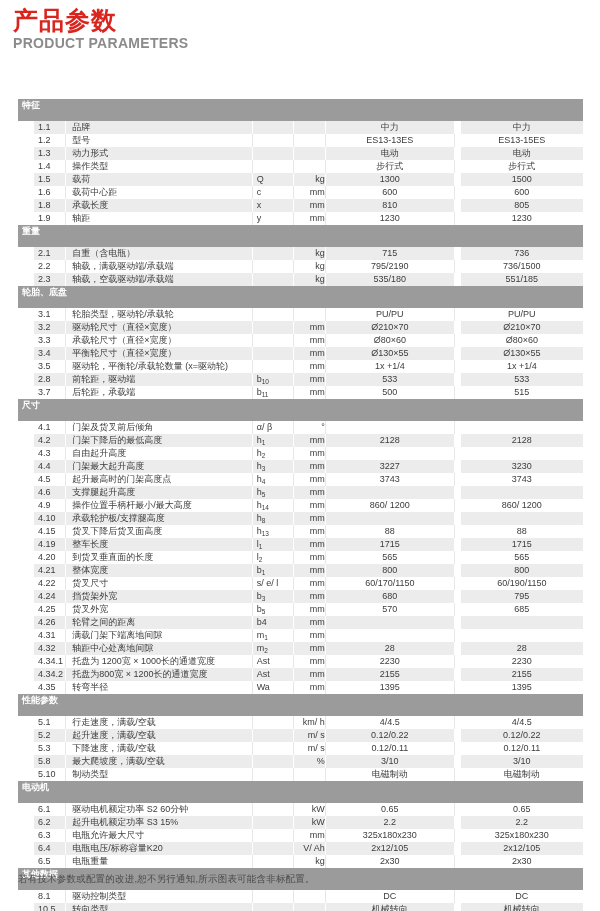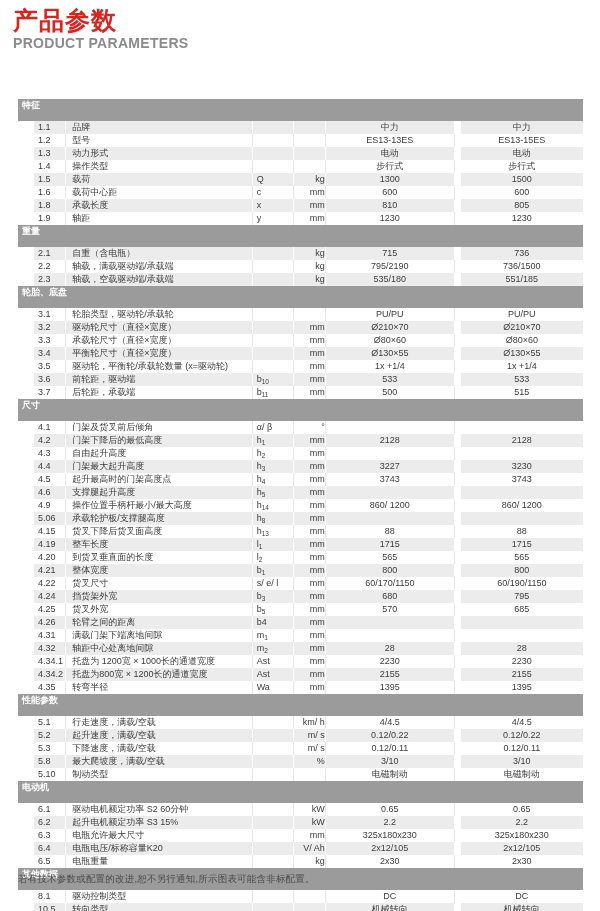--- a/index.html
+++ b/index.html
@@ -178,21 +178,21 @@
     <div class="row white">
     <div class="cell c-no">3.5</div>
     <div class="cell c-label">驱动轮，平衡轮/承载轮数量 (x=驱动轮)</div>
     <div class="cell c-sym"></div>
     <div class="cell c-unit">mm</div>
     <div class="cell c-v1">1x +1/4</div>
     <div class="cell c-gap gapcell"></div>
     <div class="cell c-v2">1x +1/4</div>
   </div>
     <div class="row gray">
-    <div class="cell c-no">3.6</div>
+    <div class="cell c-no">2.8</div>
     <div class="cell c-label">前轮距，驱动端</div>
     <div class="cell c-sym">b<sub>10</sub></div>
     <div class="cell c-unit">mm</div>
     <div class="cell c-v1">533</div>
     <div class="cell c-gap gapcell"></div>
     <div class="cell c-v2">533</div>
   </div>
     <div class="row white">
     <div class="cell c-no">3.7</div>
     <div class="cell c-label">后轮距，承载端</div>
@@ -260,21 +260,21 @@
     <div class="row white">
     <div class="cell c-no">4.9</div>
     <div class="cell c-label">操作位置手柄杆最小/最大高度</div>
     <div class="cell c-sym">h<sub>14</sub></div>
     <div class="cell c-unit">mm</div>
     <div class="cell c-v1">860/ 1200</div>
     <div class="cell c-gap gapcell"></div>
     <div class="cell c-v2">860/ 1200</div>
   </div>
     <div class="row gray">
-    <div class="cell c-no">5.06</div>
+    <div class="cell c-no">4.10</div>
     <div class="cell c-label">承载轮护板/支撑腿高度</div>
     <div class="cell c-sym">h<sub>8</sub></div>
     <div class="cell c-unit">mm</div>
     <div class="cell c-v1"></div>
     <div class="cell c-gap gapcell"></div>
     <div class="cell c-v2"></div>
   </div>
     <div class="row white">
     <div class="cell c-no">4.15</div>
     <div class="cell c-label">货叉下降后货叉面高度</div>

